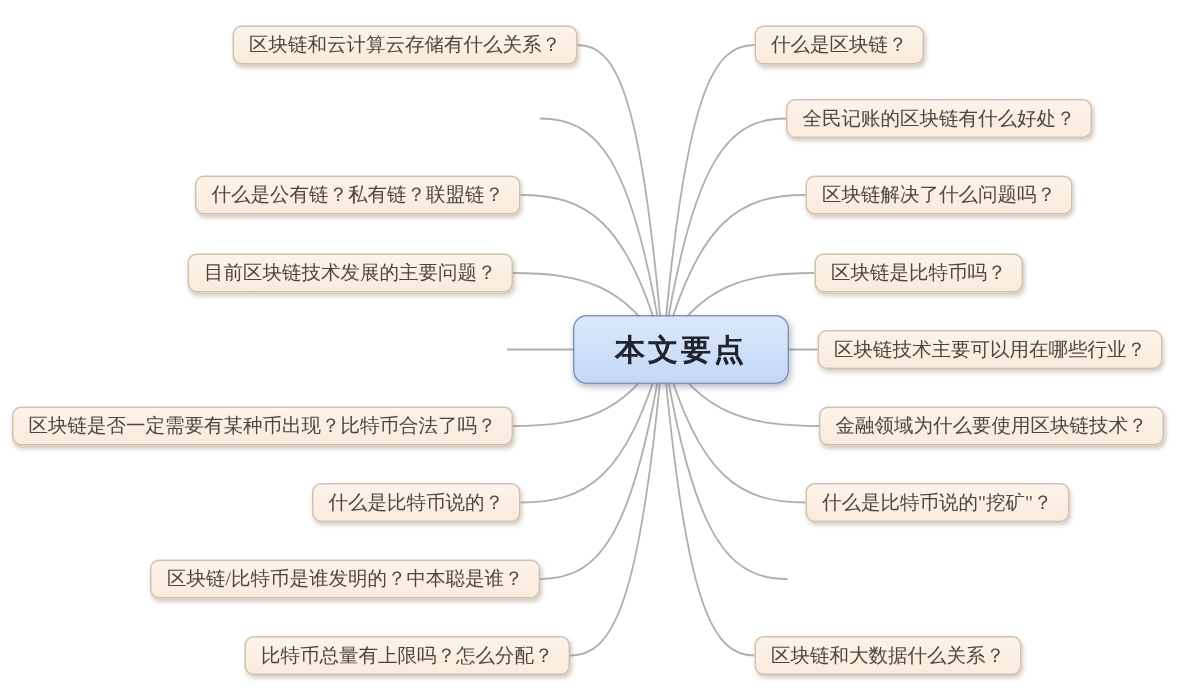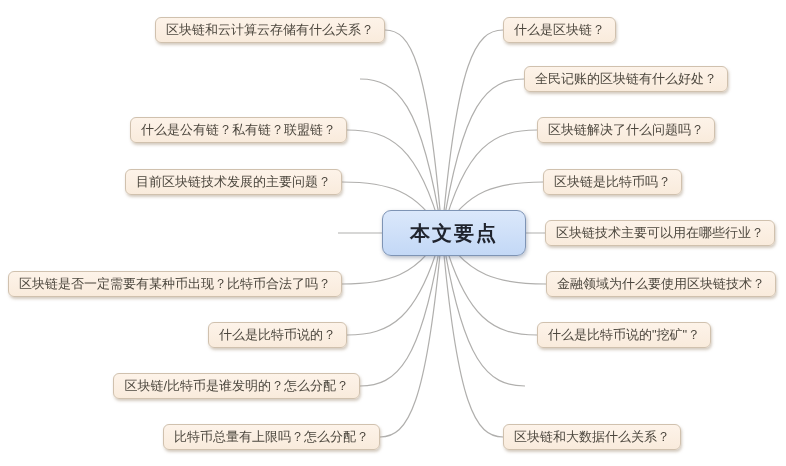--- a/index.html
+++ b/index.html
@@ -13,20 +13,21 @@
   }
   #links {
     position: absolute;
     left: 0; top: 0;
     width: 786px; height: 466px;
   }
   .node {
     position: absolute;
     box-sizing: border-box;
     white-space: nowrap;
+    font-family: Liberation Serif, serif;
   }
   .branch {
     height: 26px;
     line-height: 24px;
     padding: 0 10px;
     font-size: 13px;
     color: #4c473e;
     text-align: center;
     background: linear-gradient(#fdf3e9, #f9ebdc);
     border: 1px solid #d0c1ae;
@@ -74,21 +75,21 @@
       <path d="M 442 233 C 465.75 319.7, 494.25 335, 537 335" fill="none" stroke="#b0afad" stroke-width="1.2"></path>
       <path d="M 442 233 C 462.75 363.04999999999995, 487.65 386, 525 386" fill="none" stroke="#b0afad" stroke-width="1.2"></path>
       <path d="M 442 233 C 457.25 406.4, 475.55 437, 503 437" fill="none" stroke="#b0afad" stroke-width="1.2"></path>
     </svg>
 
   <div class="node branch left" style="top:17px;  right:401px">区块链和云计算云存储有什么关系？</div>
   <div class="node branch left" style="top:117px; right:439px">什么是公有链？私有链？联盟链？</div>
   <div class="node branch left" style="top:169px; right:444px">目前区块链技术发展的主要问题？</div>
   <div class="node branch left" style="top:271px; right:444px">区块链是否一定需要有某种币出现？比特币合法了吗？</div>
   <div class="node branch left" style="top:322px; right:439px">什么是比特币说的？</div>
-  <div class="node branch left" style="top:373px; right:426px">区块链/比特币是谁发明的？怎么分配？</div>
+  <div class="node branch left" style="top:373px; right:426px">区块链/比特币是谁发明的？中本聪是谁？</div>
   <div class="node branch left" style="top:424px; right:406px">比特币总量有上限吗？怎么分配？</div>
 
   <div class="node branch right" style="top:17px;  left:503px">什么是区块链？</div>
   <div class="node branch right" style="top:66px;  left:524px">全民记账的区块链有什么好处？</div>
   <div class="node branch right" style="top:117px; left:537px">区块链解决了什么问题吗？</div>
   <div class="node branch right" style="top:169px; left:543px">区块链是比特币吗？</div>
   <div class="node branch right" style="top:220px; left:545px">区块链技术主要可以用在哪些行业？</div>
   <div class="node branch right" style="top:271px; left:546px">金融领域为什么要使用区块链技术？</div>
   <div class="node branch right" style="top:322px; left:537px">什么是比特币说的"挖矿"？</div>
   <div class="node branch right" style="top:424px; left:503px">区块链和大数据什么关系？</div>

